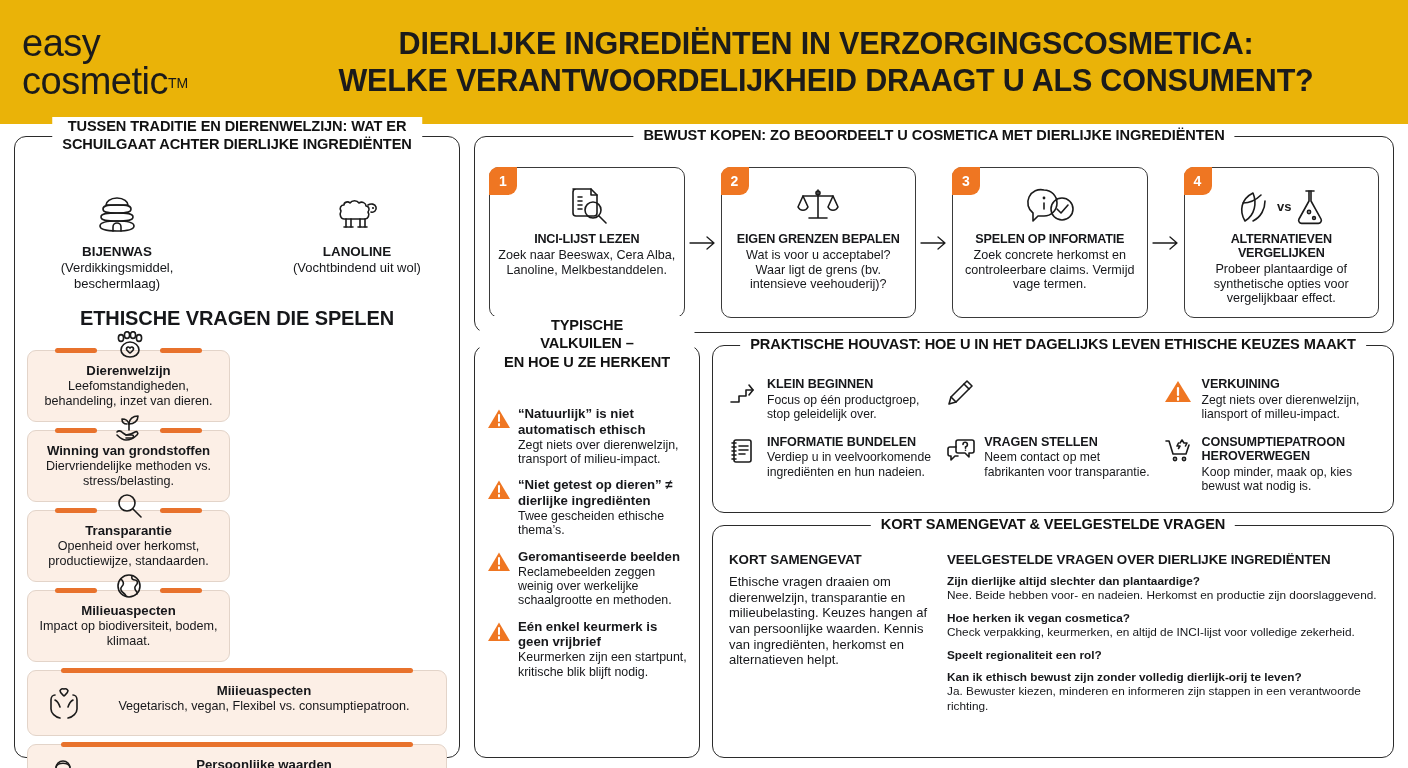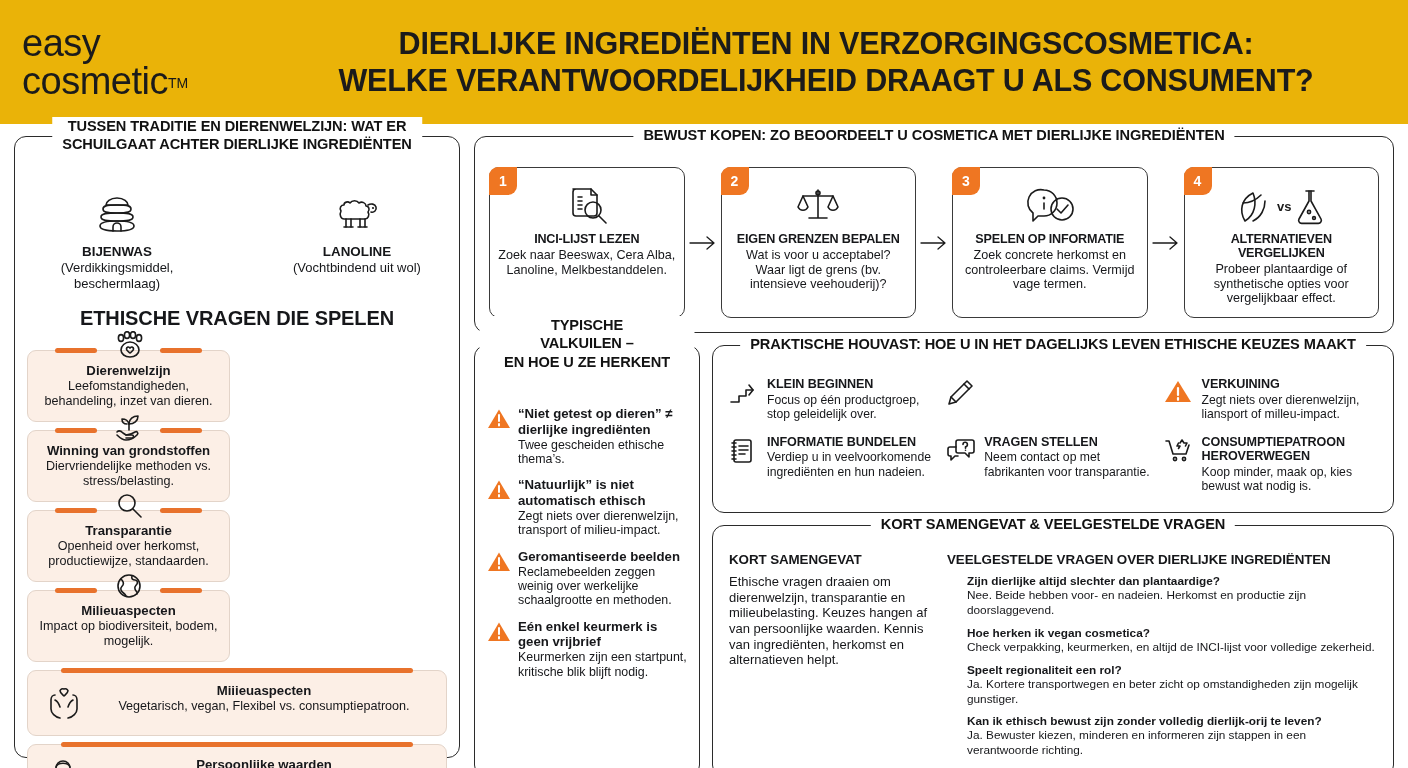--- a/index.html
+++ b/index.html
@@ -133,21 +133,21 @@
   .hv .hico { flex: 0 0 30px; padding-top: 2px; }
   .hv .hv-t { font-weight: 800; font-size: 12.6px; line-height: 1.15; letter-spacing:-0.1px;}
   .hv .hv-d { font-size: 12.2px; line-height: 1.16; margin-top: 1px; }
 
   .faq { padding: 26px 16px 10px 16px; flex: 1; }
   .faq-grid { display: flex; gap: 18px; }
   .faq-left { width: 200px; flex: 0 0 200px; }
   .faq-right { flex: 1; }
   .faq-h { font-weight: 800; font-size: 13.4px; margin-bottom: 7px; letter-spacing:-0.1px;}
   .faq-p { font-size: 13px; line-height: 1.2; }
-  .qa { margin-bottom: 8px; margin-left: 20px; }
+  .qa { margin-bottom: 8px; }
   .qa .q { font-weight: 800; font-size: 11.8px; line-height: 1.2;}
   .qa .a { font-size: 11.8px; line-height: 1.25; margin-top: 0px; }
 
   .ico-svg { stroke:#1b1b1b; fill:none; stroke-width:1.6; stroke-linecap:round; stroke-linejoin:round; }
   .ico-svg.thin { stroke-width:1.3; }
 </style>
 </head>
 <body>
 
 <div class="page">
@@ -268,21 +268,21 @@
             <span class="cico">
               <svg width="30" height="30" viewBox="0 0 30 30">
                   <g class="ico-svg">
                 <circle cx="15" cy="15" r="11"></circle>
                 <path d="M7 8c2 2 3 4 2 6s-3 2-2 5 4 3 5 6"></path>
                 <path d="M18 5c-1 3 1 4 3 4s3 2 2 4-3 2-2 5 3 3 2 5"></path>
               </g>
                 </svg>
             </span>
             <div class="ttl">Milieuaspecten</div>
-            <div class="txt">Impact op biodiversiteit, bodem, mogelijk.</div>
+            <div class="txt">Impact op biodiversiteit, bodem, klimaat.</div>
           </div>
 
           <div class="card full">
             <span class="bar bfull"></span>
             <span class="cico">
               <svg width="44" height="40" viewBox="0 0 44 40">
                   <g class="ico-svg">
                 <path d="M22 15c-2.2-2-4-3.2-4-5.2A3 3 0 0 1 22 8a3 3 0 0 1 4 1.8c0 2-1.8 3.2-4 5.2z"></path>
                 <path d="M13 14c-2 0-4 2-4 5v9c0 4 4 8 9 9"></path>
                 <path d="M31 14c2 0 4 2 4 5v9c0 4-4 8-9 9"></path>
@@ -428,35 +428,35 @@
           </div>
 
           <div class="pf">
             <span class="warn">
               <svg width="24" height="21" viewBox="0 0 24 21">
                   <path d="M12 1.5L23 20H1z" fill="#ef7622"></path>
                   <path d="M12 7v6M12 16v1.6" stroke="#fff" stroke-width="2" stroke-linecap="round"></path>
                 </svg>
             </span>
             <div>
-              <div class="pf-t">“Niet getest op dieren” ≠ dierlijke ingrediënten</div>
-              <div class="pf-d">Twee gescheiden ethische thema’s.</div>
+              <div class="pf-t">“Natuurlijk” is niet automatisch ethisch</div>
+              <div class="pf-d">Zegt niets over dierenwelzijn, transport of milieu-impact.</div>
             </div>
           </div>
 
           <div class="pf">
             <span class="warn">
               <svg width="24" height="21" viewBox="0 0 24 21">
                   <path d="M12 1.5L23 20H1z" fill="#ef7622"></path>
                   <path d="M12 7v6M12 16v1.6" stroke="#fff" stroke-width="2" stroke-linecap="round"></path>
                 </svg>
             </span>
             <div>
-              <div class="pf-t">“Natuurlijk” is niet automatisch ethisch</div>
-              <div class="pf-d">Zegt niets over dierenwelzijn, transport of milieu-impact.</div>
+              <div class="pf-t">“Niet getest op dieren” ≠ dierlijke ingrediënten</div>
+              <div class="pf-d">Twee gescheiden ethische thema’s.</div>
             </div>
           </div>
 
           <div class="pf">
             <span class="warn">
               <svg width="24" height="21" viewBox="0 0 24 21">
                   <path d="M12 1.5L23 20H1z" fill="#ef7622"></path>
                   <path d="M12 7v6M12 16v1.6" stroke="#fff" stroke-width="2" stroke-linecap="round"></path>
                 </svg>
             </span>
@@ -589,21 +589,20 @@
                 <div class="qa">
                   <div class="q">Zijn dierlijke altijd slechter dan plantaardige?</div>
                   <div class="a">Nee. Beide hebben voor- en nadeien. Herkomst en productie zijn doorslaggevend.</div>
                 </div>
                 <div class="qa">
                   <div class="q">Hoe herken ik vegan cosmetica?</div>
                   <div class="a">Check verpakking, keurmerken, en altijd de INCI-lijst voor volledige zekerheid.</div>
                 </div>
                 <div class="qa">
                   <div class="q">Speelt regionaliteit een rol?</div>
-                  <div class="a">Ja. Kortere transportwegen en beter zicht op omstandigheden zijn mogelijk gunstiger.</div>
                 </div>
                 <div class="qa">
                   <div class="q">Kan ik ethisch bewust zijn zonder volledig dierlijk-orij te leven?</div>
                   <div class="a">Ja. Bewuster kiezen, minderen en informeren zijn stappen in een verantwoorde richting.</div>
                 </div>
               </div>
             </div>
           </div>
 
         </div>

